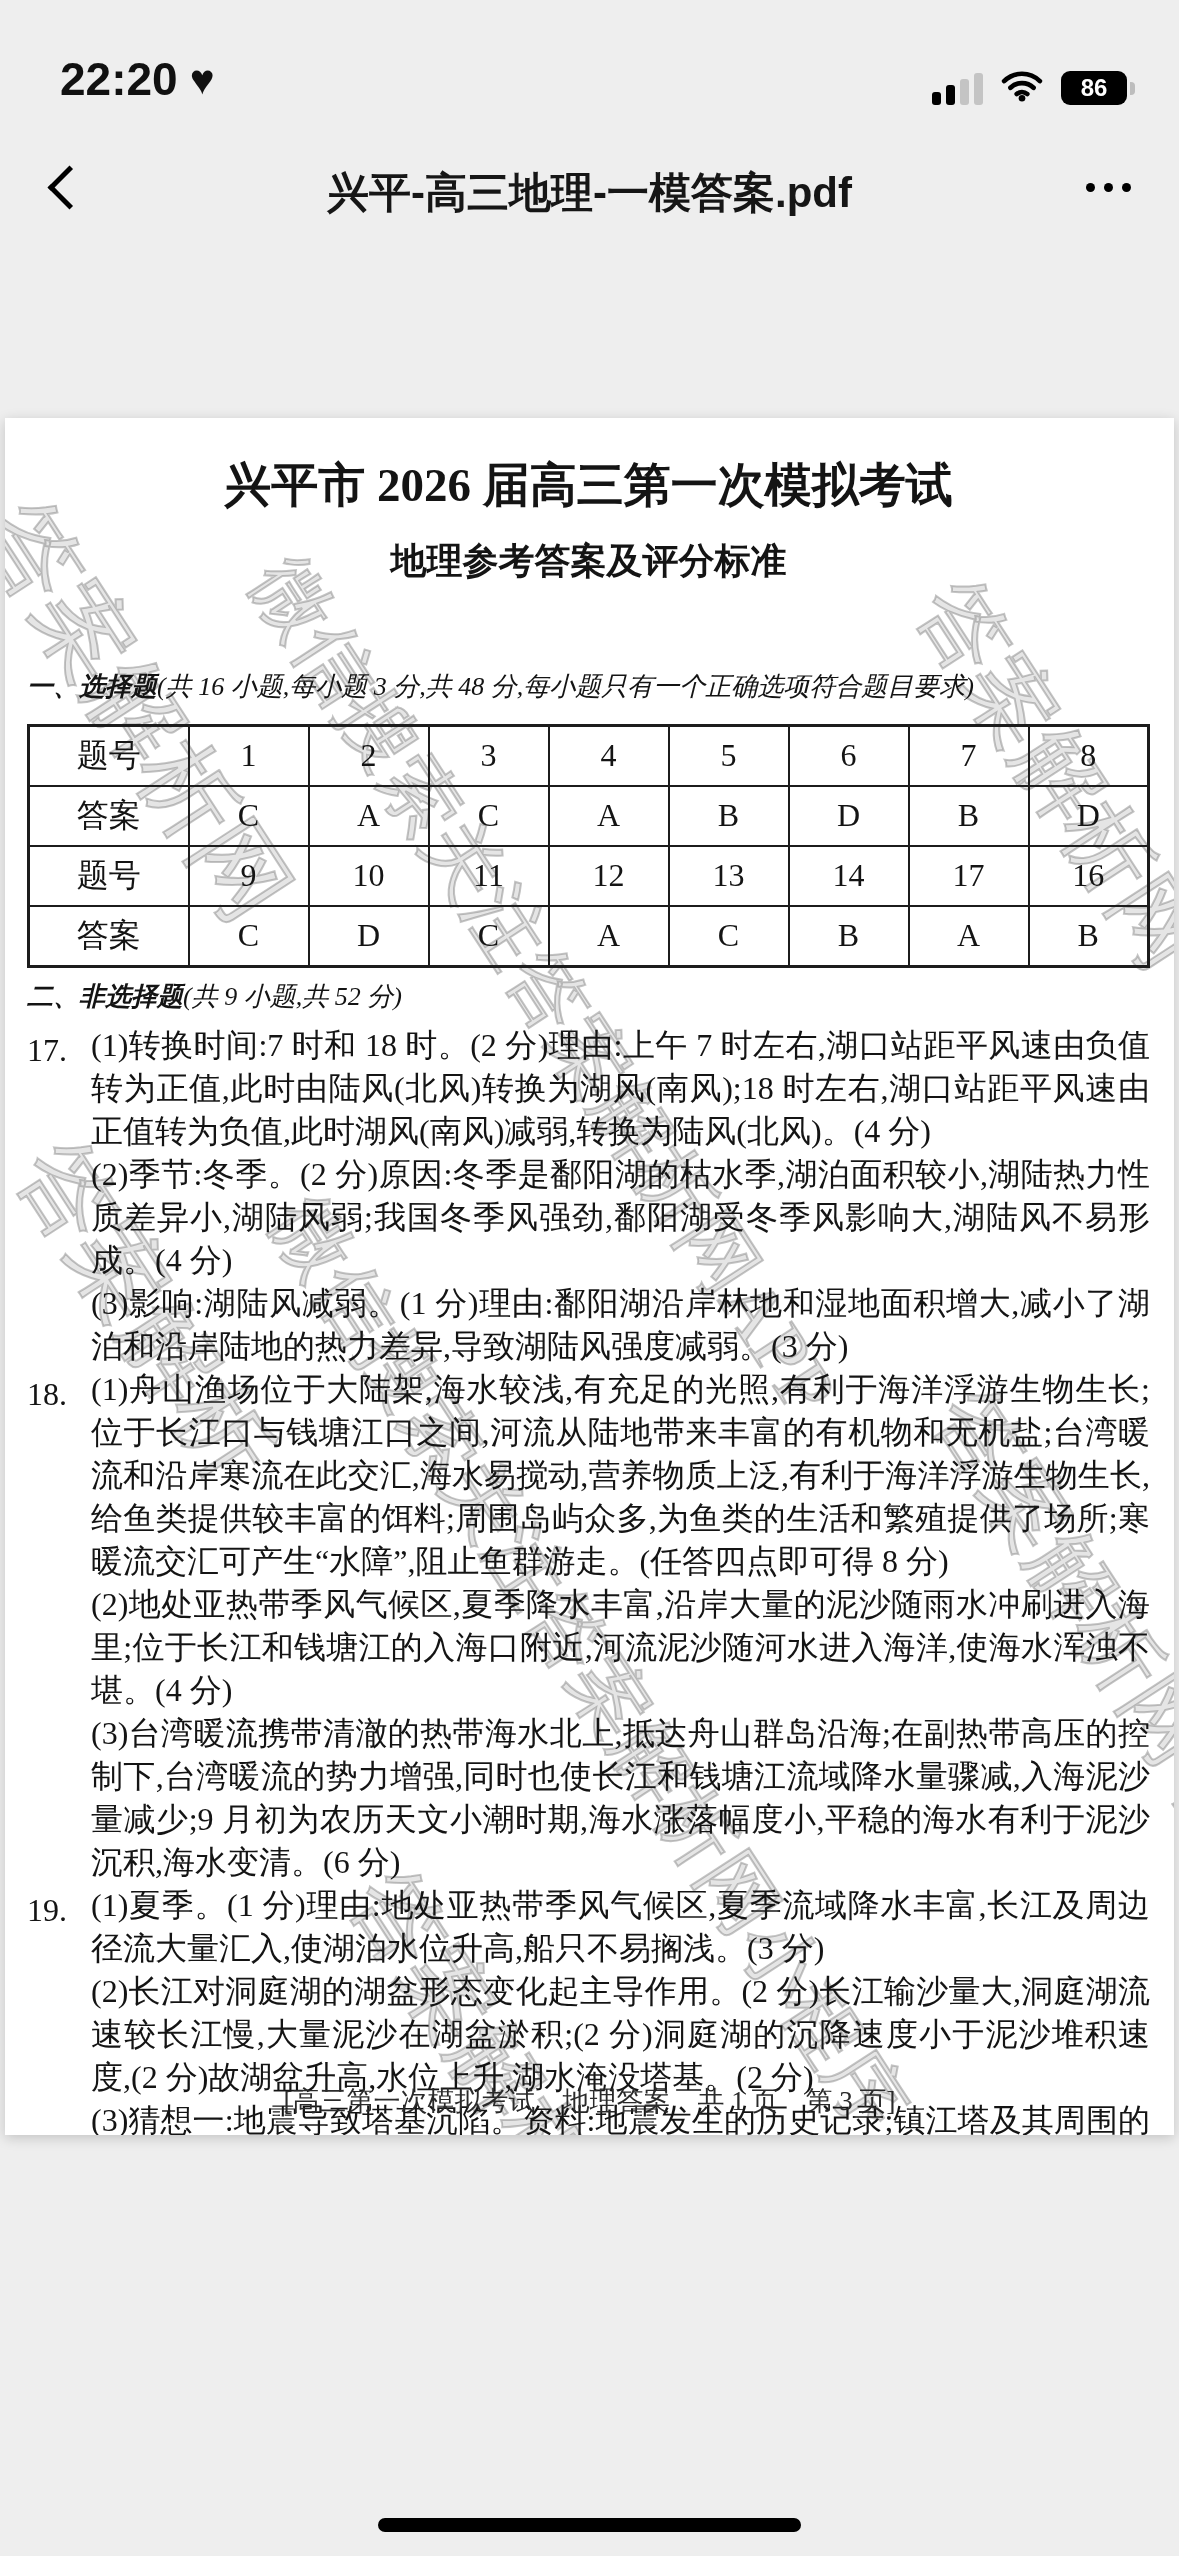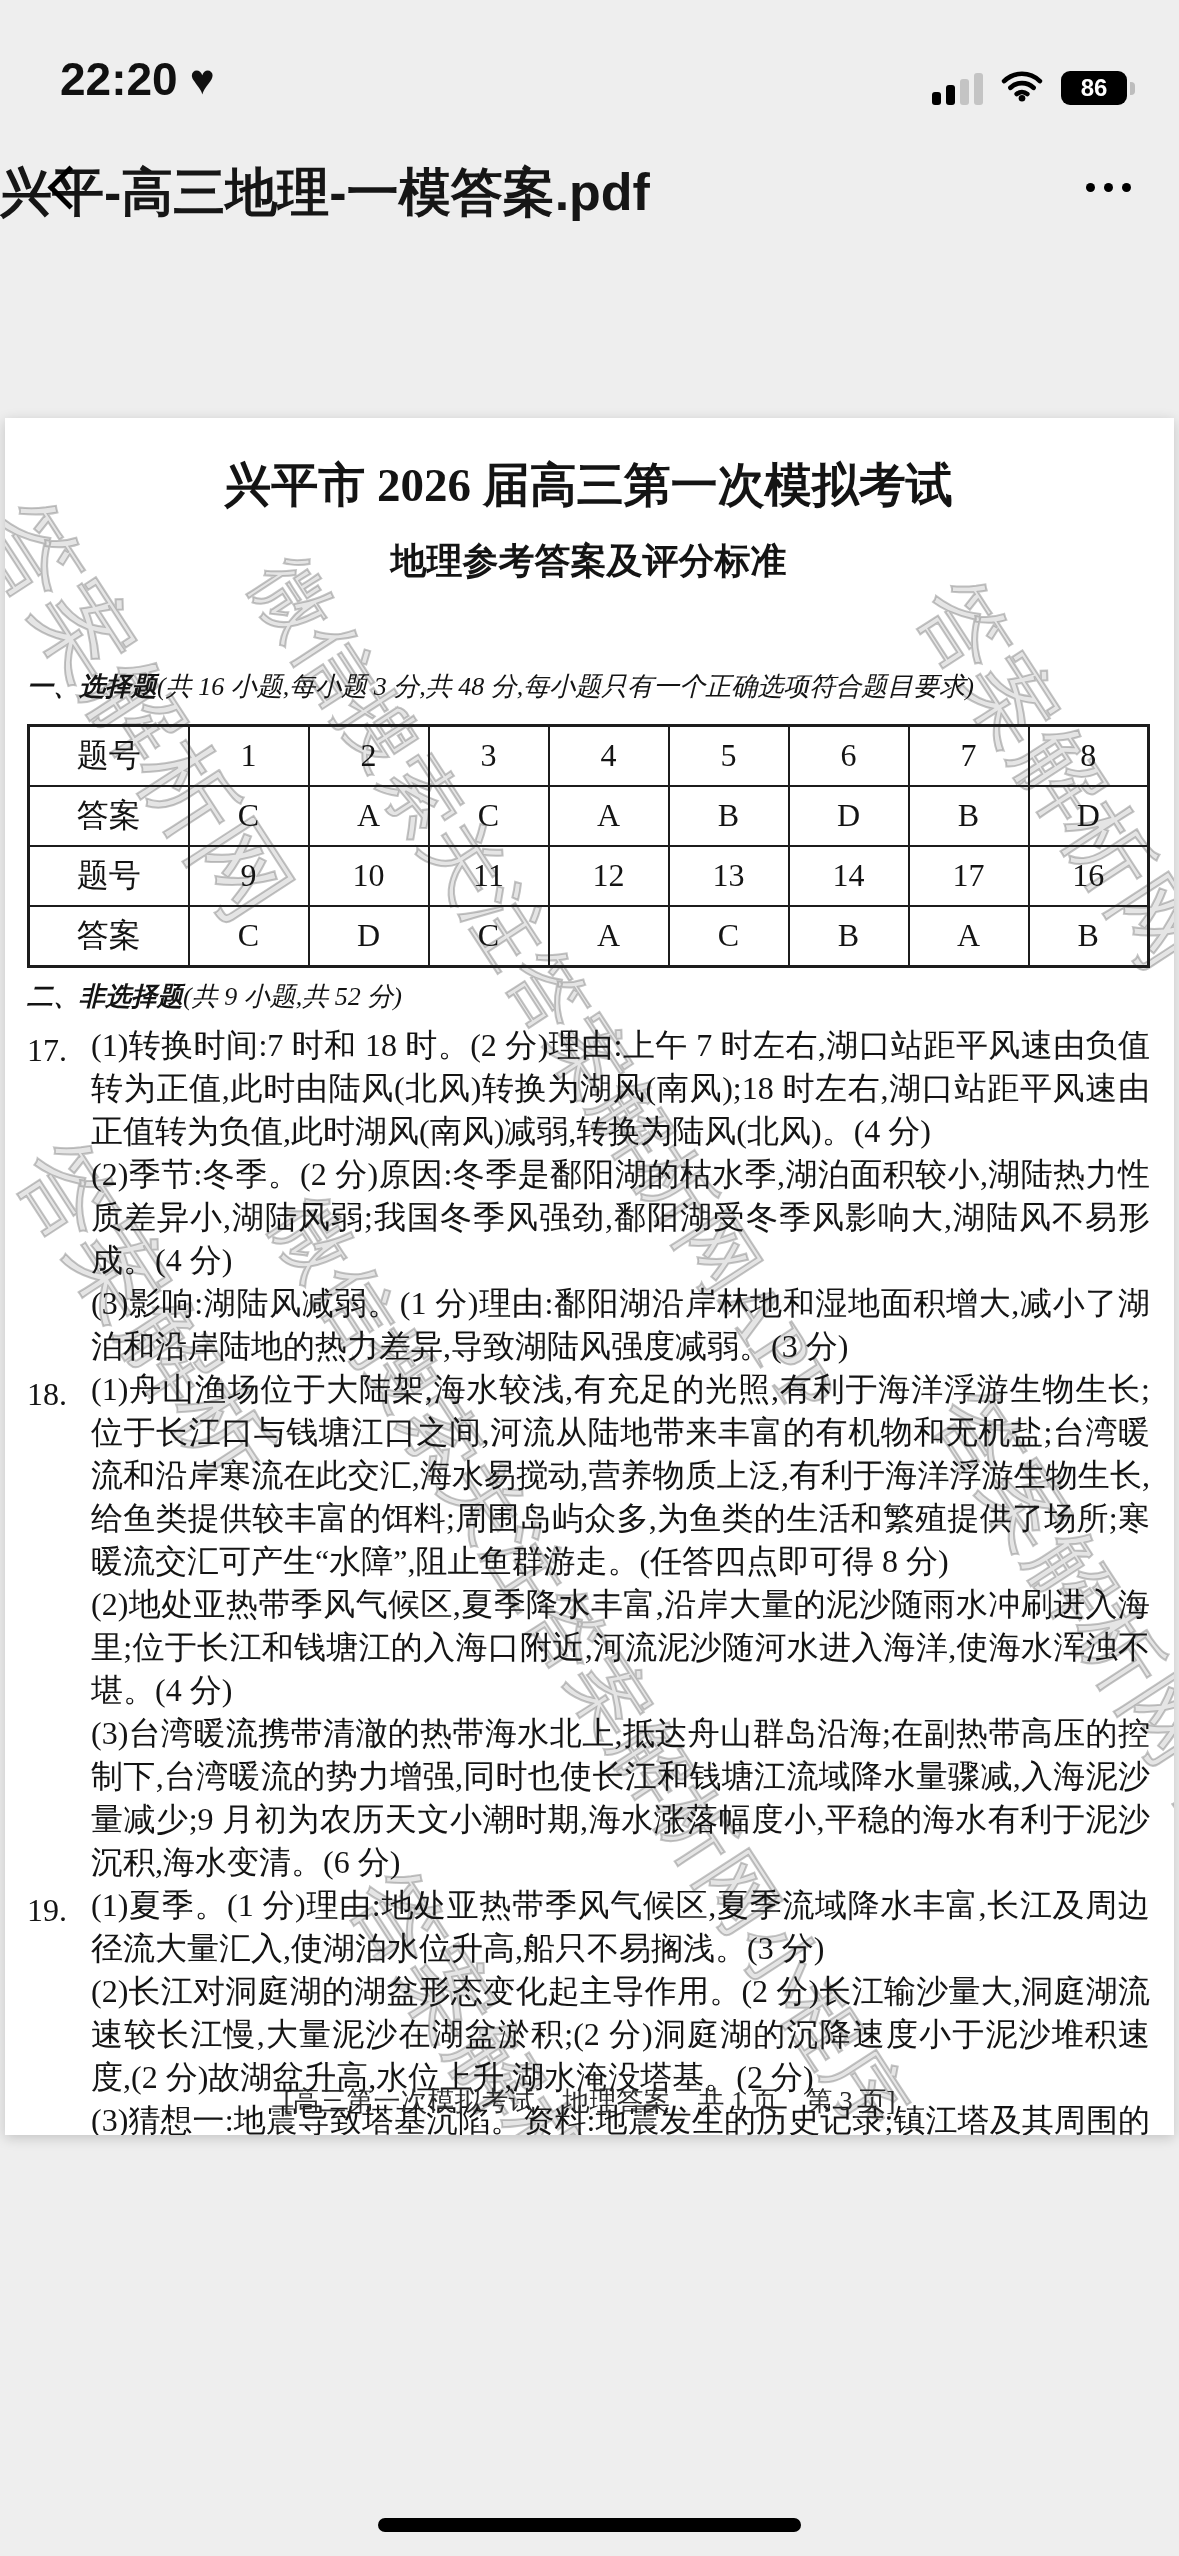--- a/index.html
+++ b/index.html
@@ -24,21 +24,21 @@
   .battery{display:flex;align-items:center;gap:3px;}
   .battery-body{width:66px;height:34px;background:#000;border-radius:9px;
     display:flex;align-items:center;justify-content:center;}
   .battery-body span{color:#fff;font-size:24px;font-weight:700;}
   .battery-nub{width:5px;height:13px;background:#bdbdbd;border-radius:0 4px 4px 0;}
   
   .navbar{height:150px;display:flex;align-items:center;padding:0 44px;box-sizing:border-box;position:relative;}
   .back-btn{width:60px;height:60px;display:flex;align-items:center;cursor:pointer;}
   .back-btn i{display:block;width:26px;height:26px;border-left:5px solid #000;border-bottom:5px solid #000;
     transform:rotate(45deg);margin-left:10px;}
-  .nav-title{position:absolute;left:0;right:0;text-align:left;font-size:52px;font-weight:600;color:#161616;margin-top:12px;}
+  .nav-title{position:absolute;left:0;right:0;text-align:center;font-size:42px;font-weight:600;color:#161616;margin-top:12px;}
   .more-btn{margin-left:auto;display:flex;gap:9px;align-items:center;cursor:pointer;padding:10px 4px;z-index:2;}
   .more-btn i{width:9px;height:9px;border-radius:50%;background:#000;display:block;}
   
   .pdf-page{
     position:absolute;left:5px;top:418px;width:1169px;height:1717px;background:#ffffff;
     box-shadow:0 3px 12px rgba(0,0,0,0.18);overflow:hidden;
     font-family:"Liberation Serif","DejaVu Serif",serif;color:#141414;
   }
   .page-inner{position:relative;z-index:2;padding:26px 24px 0 22px;}
   .doc-title{text-align:center;font-size:47px;font-weight:700;margin:10px 0 0 0;}

